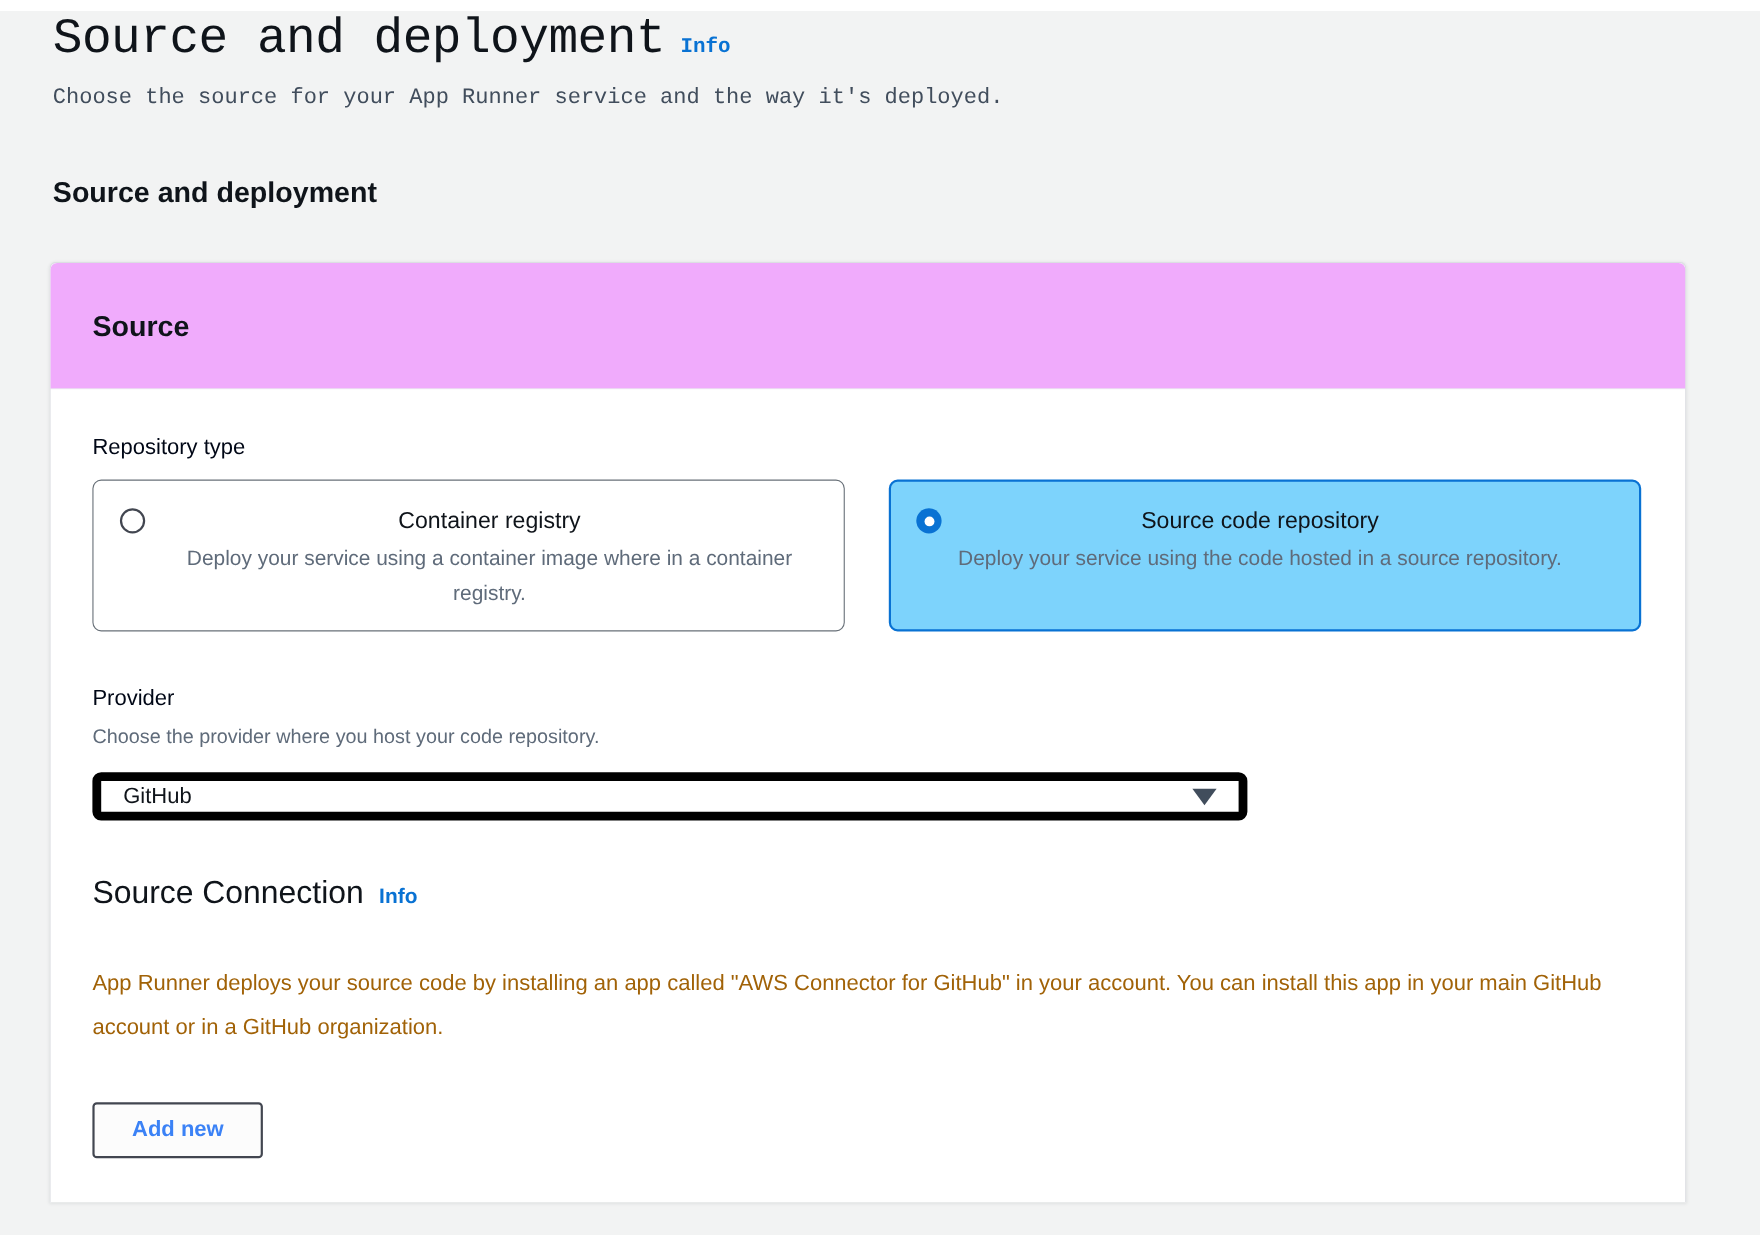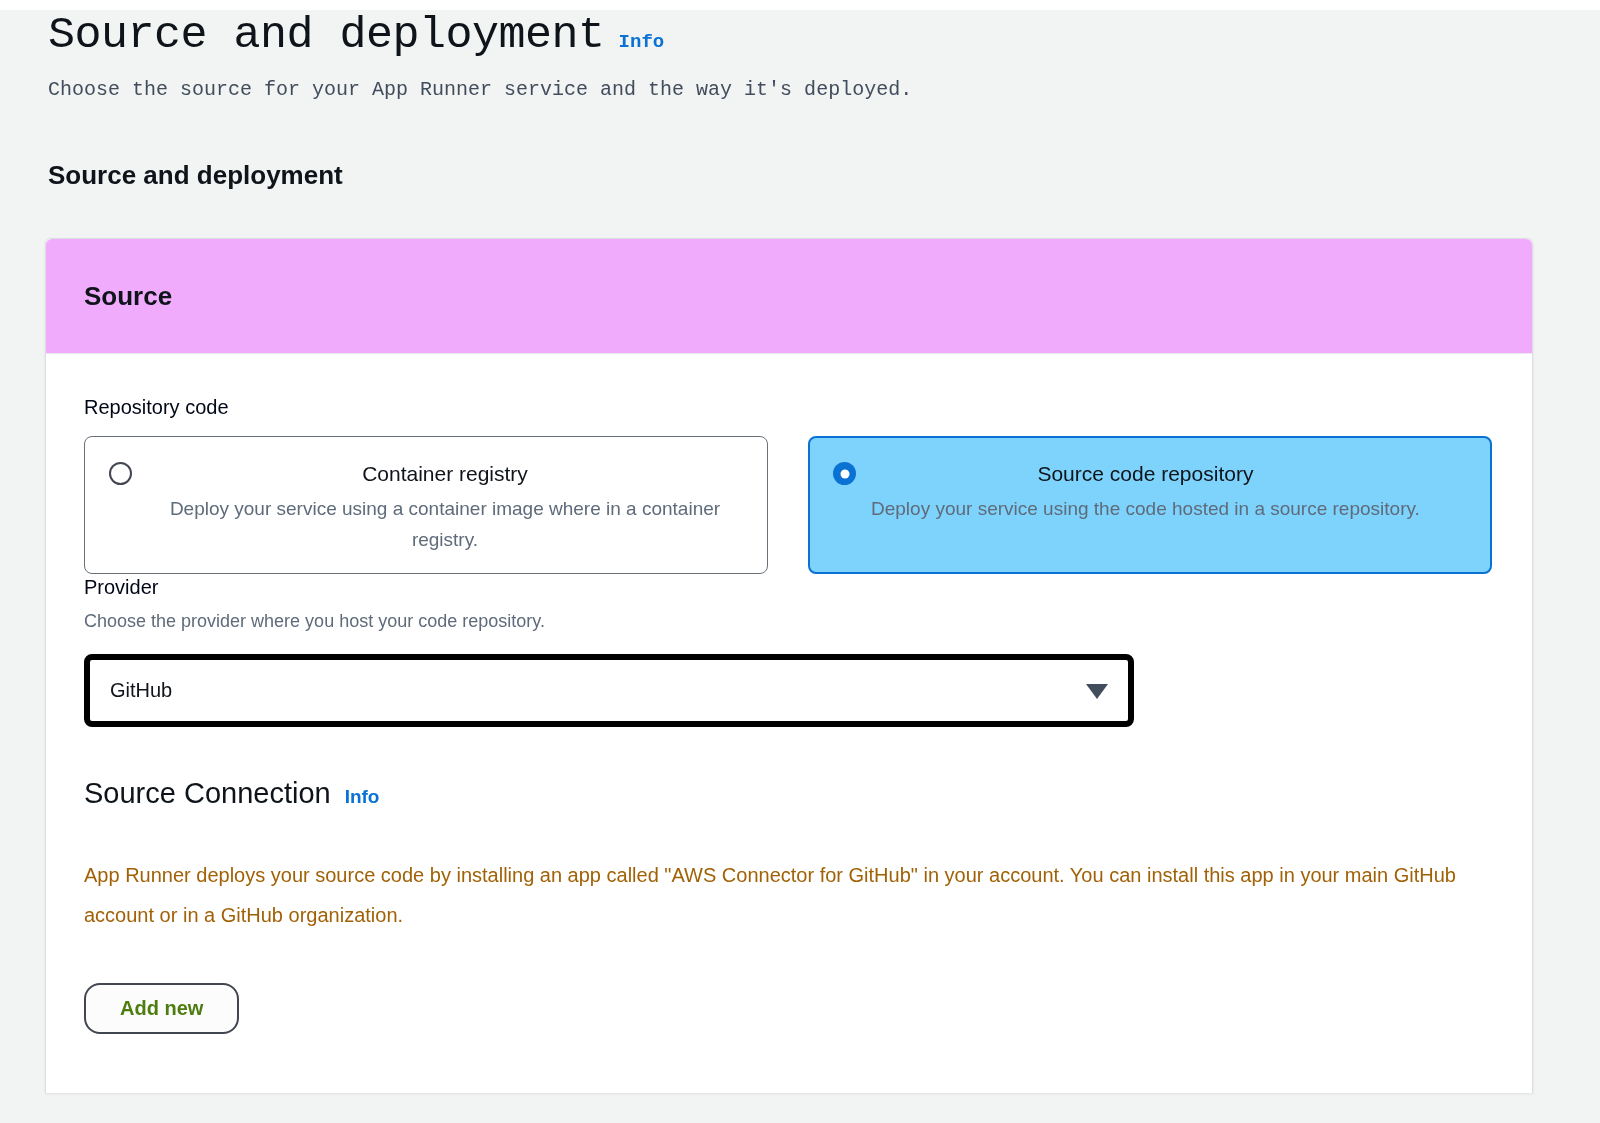--- a/index.html
+++ b/index.html
@@ -72,25 +72,25 @@
   .radio.checked { border: none; background: #0972d3; }
   .radio.checked::after {
     content: ""; position: absolute; left: 50%; top: 50%;
     width: 9px; height: 9px; border-radius: 50%; background: #fff;
     transform: translate(-50%, -50%);
   }
   .tile-title { font-size: 21px; font-weight: 500; line-height: 29px; color: #0f141a; }
   .tile-desc { font-size: 19px; line-height: 31px; color: #5f6b7a; margin-top: 5px; }
 
   
-  .provider-field { }
+  .provider-field { margin-top: 48px; }
   .field-desc { margin-top: 8px; font-size: 18px; line-height: 26px; color: #5f6b7a; }
   .select {
-    margin-top: 20px; width: 1050px; height: 73px;
-    border: 6px solid #000000; border-radius: 8px; background: #fff;
+    margin-top: 20px; width: 1050px; height: 44px;
+    border: 8px solid #000000; border-radius: 8px; background: #fff;
     display: flex; align-items: center; padding: 0 20px;
     font-size: 20px; color: #0f141a; position: relative; cursor: pointer;
   }
   .caret-down {
     position: absolute; right: 20px; top: 50%; margin-top: -7px;
     width: 0; height: 0;
     border-left: 11px solid transparent;
     border-right: 11px solid transparent;
     border-top: 15px solid #414d5c;
   }
@@ -102,22 +102,22 @@
   }
   .gh-heading .info-link { font-size: 19px; }
   .gh-para {
     margin-top: 40px; font-size: 20px; line-height: 40px;
     color: #a16207; max-width: 1420px;
   }
   .btn-normal {
     margin-top: 48px; display: inline-block;
     padding: 12px 34px; font-size: 20px; font-weight: 700;
     font-family: "Liberation Sans", sans-serif;
-    color: #4d7c0f; background: #fcfcfc;
-    border: 2px solid #424650; border-radius: 16px; cursor: pointer;
+    color: #3b82f6; background: #fcfcfc;
+    border: 2px solid #424650; border-radius: 4px; cursor: pointer;
   }
 </style>
 </head>
 <body>
 
 <div class="top-strip"></div>
 
 <main class="page">
 
   <header class="page-header">
@@ -129,21 +129,21 @@
 
   <h2 class="section-heading">Source and deployment</h2>
 
   <section class="card">
     <div class="card-header">
       <h2>Source</h2>
     </div>
 
     <div class="card-body">
 
-      <span class="field-label">Repository code</span>
+      <span class="field-label">Repository type</span>
 
       <div class="tiles">
 
         <div class="tile">
           <span class="radio"></span>
           <div>
             <div class="tile-title">Container registry</div>
             <div class="tile-desc">Deploy your service using a container image where in a container registry.</div>
           </div>
         </div>

